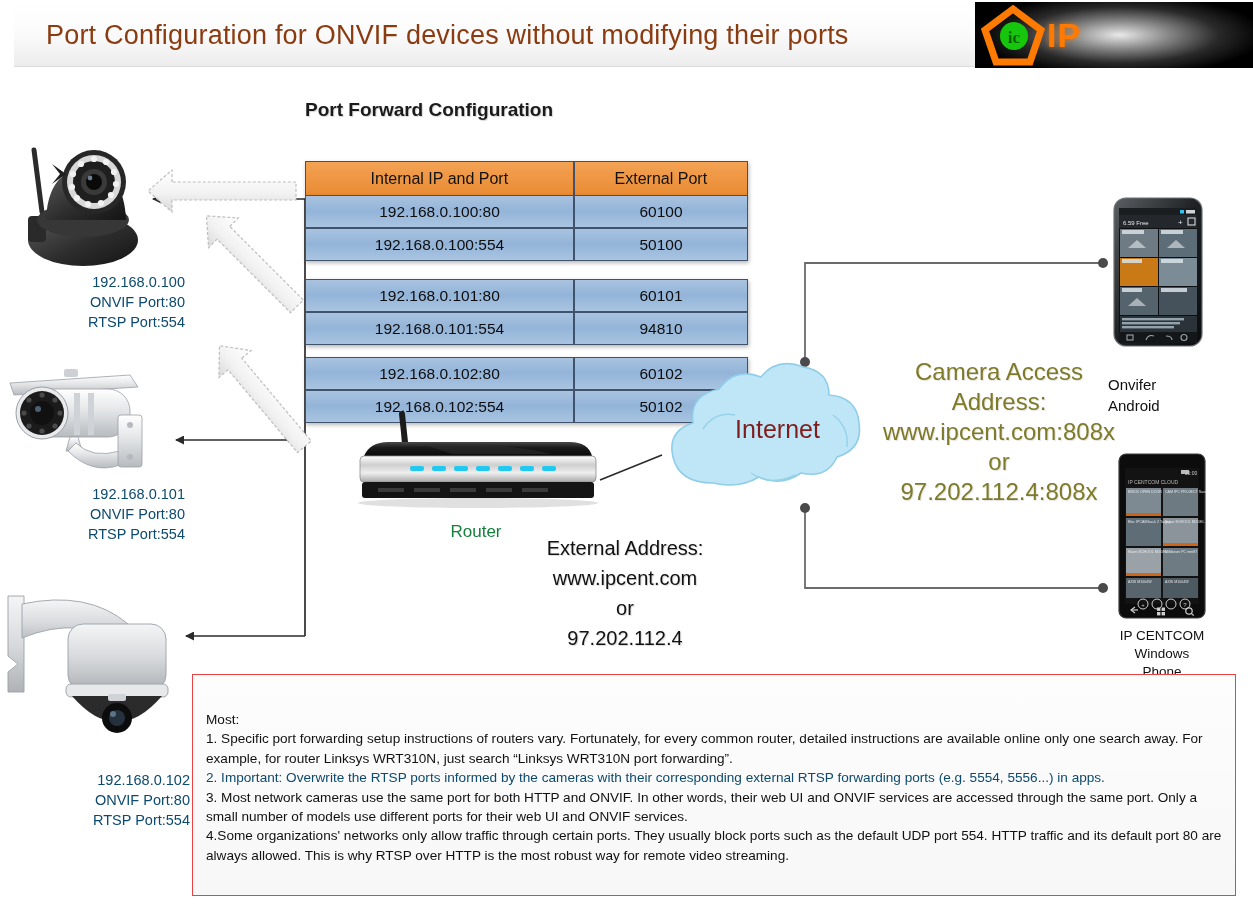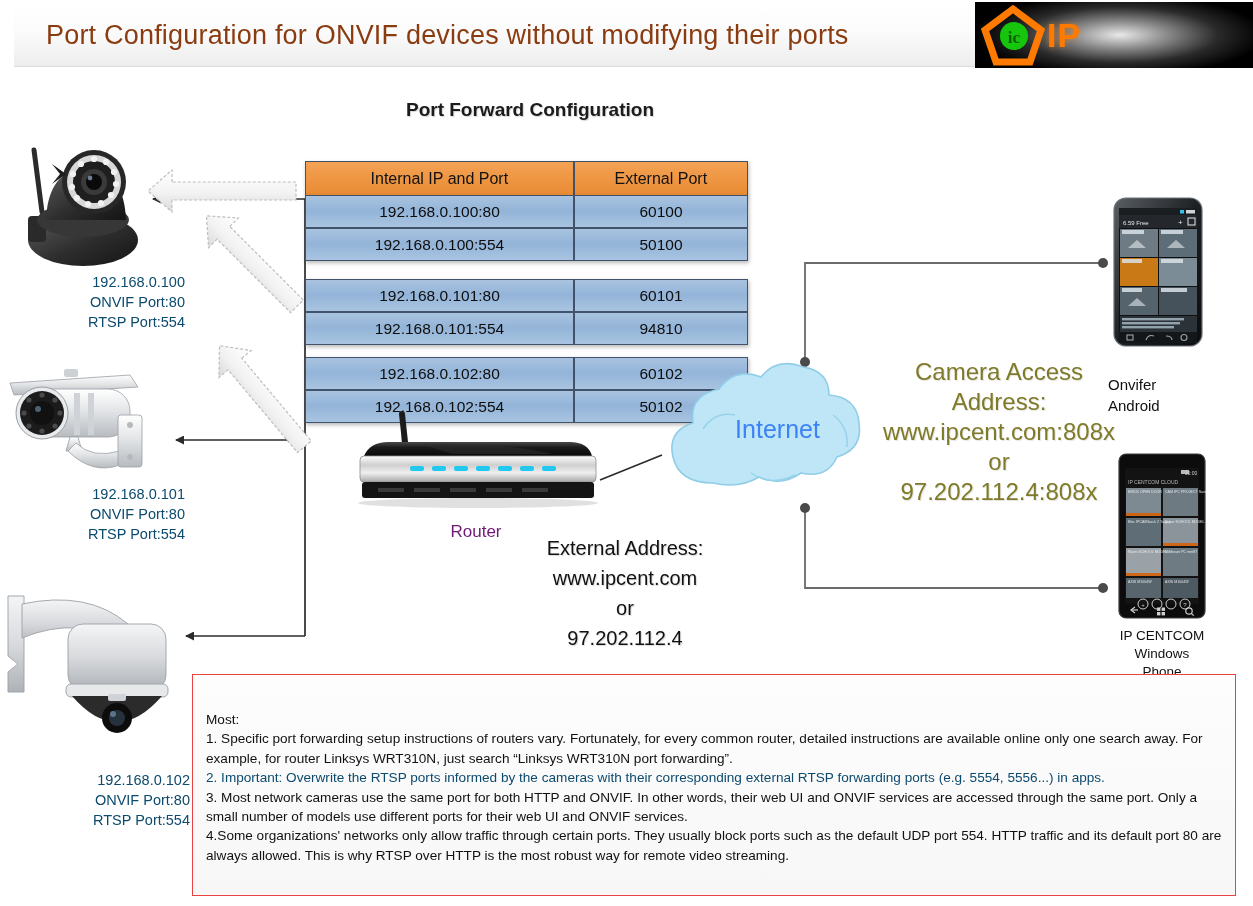--- a/index.html
+++ b/index.html
@@ -15,21 +15,21 @@
   #logo{position:absolute;right:0px;top:2px;width:278px;height:66px;
       background:#000;overflow:hidden;}
   #logo .glow{position:absolute;left:0;top:0;width:278px;height:66px;
       background:radial-gradient(ellipse 52% 62% at 52% 50%,#e9e9e9 0%,#8a8a8a 33%,#2a2a2a 68%,#000 100%);}
   #logo .penta{position:absolute;left:8px;top:5px;width:60px;height:57px;}
   #logo .brand{position:absolute;left:72px;top:9px;font-size:34px;font-weight:bold;
       color:#ff7a00;letter-spacing:1px;line-height:48px;
       text-shadow:0 0 5px rgba(255,122,0,.55);}
 
   
-  #table-title{position:absolute;left:305px;top:99px;width:450px;text-align:center;
+  #table-title{position:absolute;left:305px;top:99px;width:450px;text-align:left;
       font-size:19px;font-weight:bold;color:#1b1b1b;text-shadow:1px 1px 1px #d5d5d5;}
   .pf-table{position:absolute;left:305px;width:443px;border-collapse:separate;
       border-spacing:0;box-shadow:1px 2px 4px rgba(0,0,0,.28);margin-top:20px;}
   .pf-table td,.pf-table th{border:1px solid #41536b;font-size:15.5px;text-align:center;
       height:31px;padding:0;font-weight:normal;color:#0d0d0d;}
   .pf-head th{background:linear-gradient(to bottom,#f3a254 0%,#e98b33 100%);
       font-size:16px;color:#121212;height:33px;}
   .pf-table td:first-child,.pf-table th:first-child{width:268px;}
   .pf-table td:last-child,.pf-table th:last-child{width:173px;}
   .pf-row td{background:linear-gradient(to bottom,#a9c3e0 0%,#93b4d8 48%,#a9c4e1 100%);}
@@ -39,34 +39,34 @@
   #tbl-g3{top:337px;}
 
   
   .cam-label{position:absolute;width:180px;text-align:right;font-size:14.5px;
       line-height:20px;color:#0c4a6e;}
   #cam-label-0{left:5px;top:272px;}
   #cam-label-1{left:5px;top:484px;}
   #cam-label-2{left:10px;top:770px;}
 
   #router-label{position:absolute;left:396px;top:522px;width:160px;text-align:center;
-      font-size:17px;color:#701a75;}
+      font-size:17px;color:#15803d;}
   #external-address{position:absolute;left:510px;top:533px;width:230px;text-align:center;
       font-size:20px;line-height:30px;color:#111;text-shadow:1px 1px 1px #dadada;}
   #camera-access{position:absolute;left:880px;top:357px;width:238px;text-align:center;
       font-size:24px;line-height:30px;color:#7f7a28;text-shadow:1px 1px 1px #e2e2e2;}
   #onvifer-label{position:absolute;left:1108px;top:374px;width:100px;text-align:left;
       font-size:15px;line-height:21px;color:#111;}
   #ipc-wp-label{position:absolute;left:1092px;top:627px;width:140px;text-align:center;
       font-size:13.5px;line-height:18px;color:#111;}
 
   
   #cloud{position:absolute;left:655px;top:355px;width:245px;height:140px;}
   #cloud-text{position:absolute;left:655px;top:415px;width:245px;text-align:center;
-      font-size:25px;color:#3b82f6;}
+      font-size:25px;color:#7f1d1d;}
 
   
   #note-box{position:absolute;left:192px;top:674px;width:1044px;height:222px;
       border:1.6px solid #ea4141;background:linear-gradient(to bottom,#fdfdfd,#f7f7f7);
       box-sizing:border-box;}
   #note-inner{position:absolute;left:206px;top:710px;width:1018px;font-size:13.6px;
       line-height:19.4px;color:#111;}
   #note-inner .warn{color:#0c4a6e;}
   #note-inner p{margin:0;}
 

